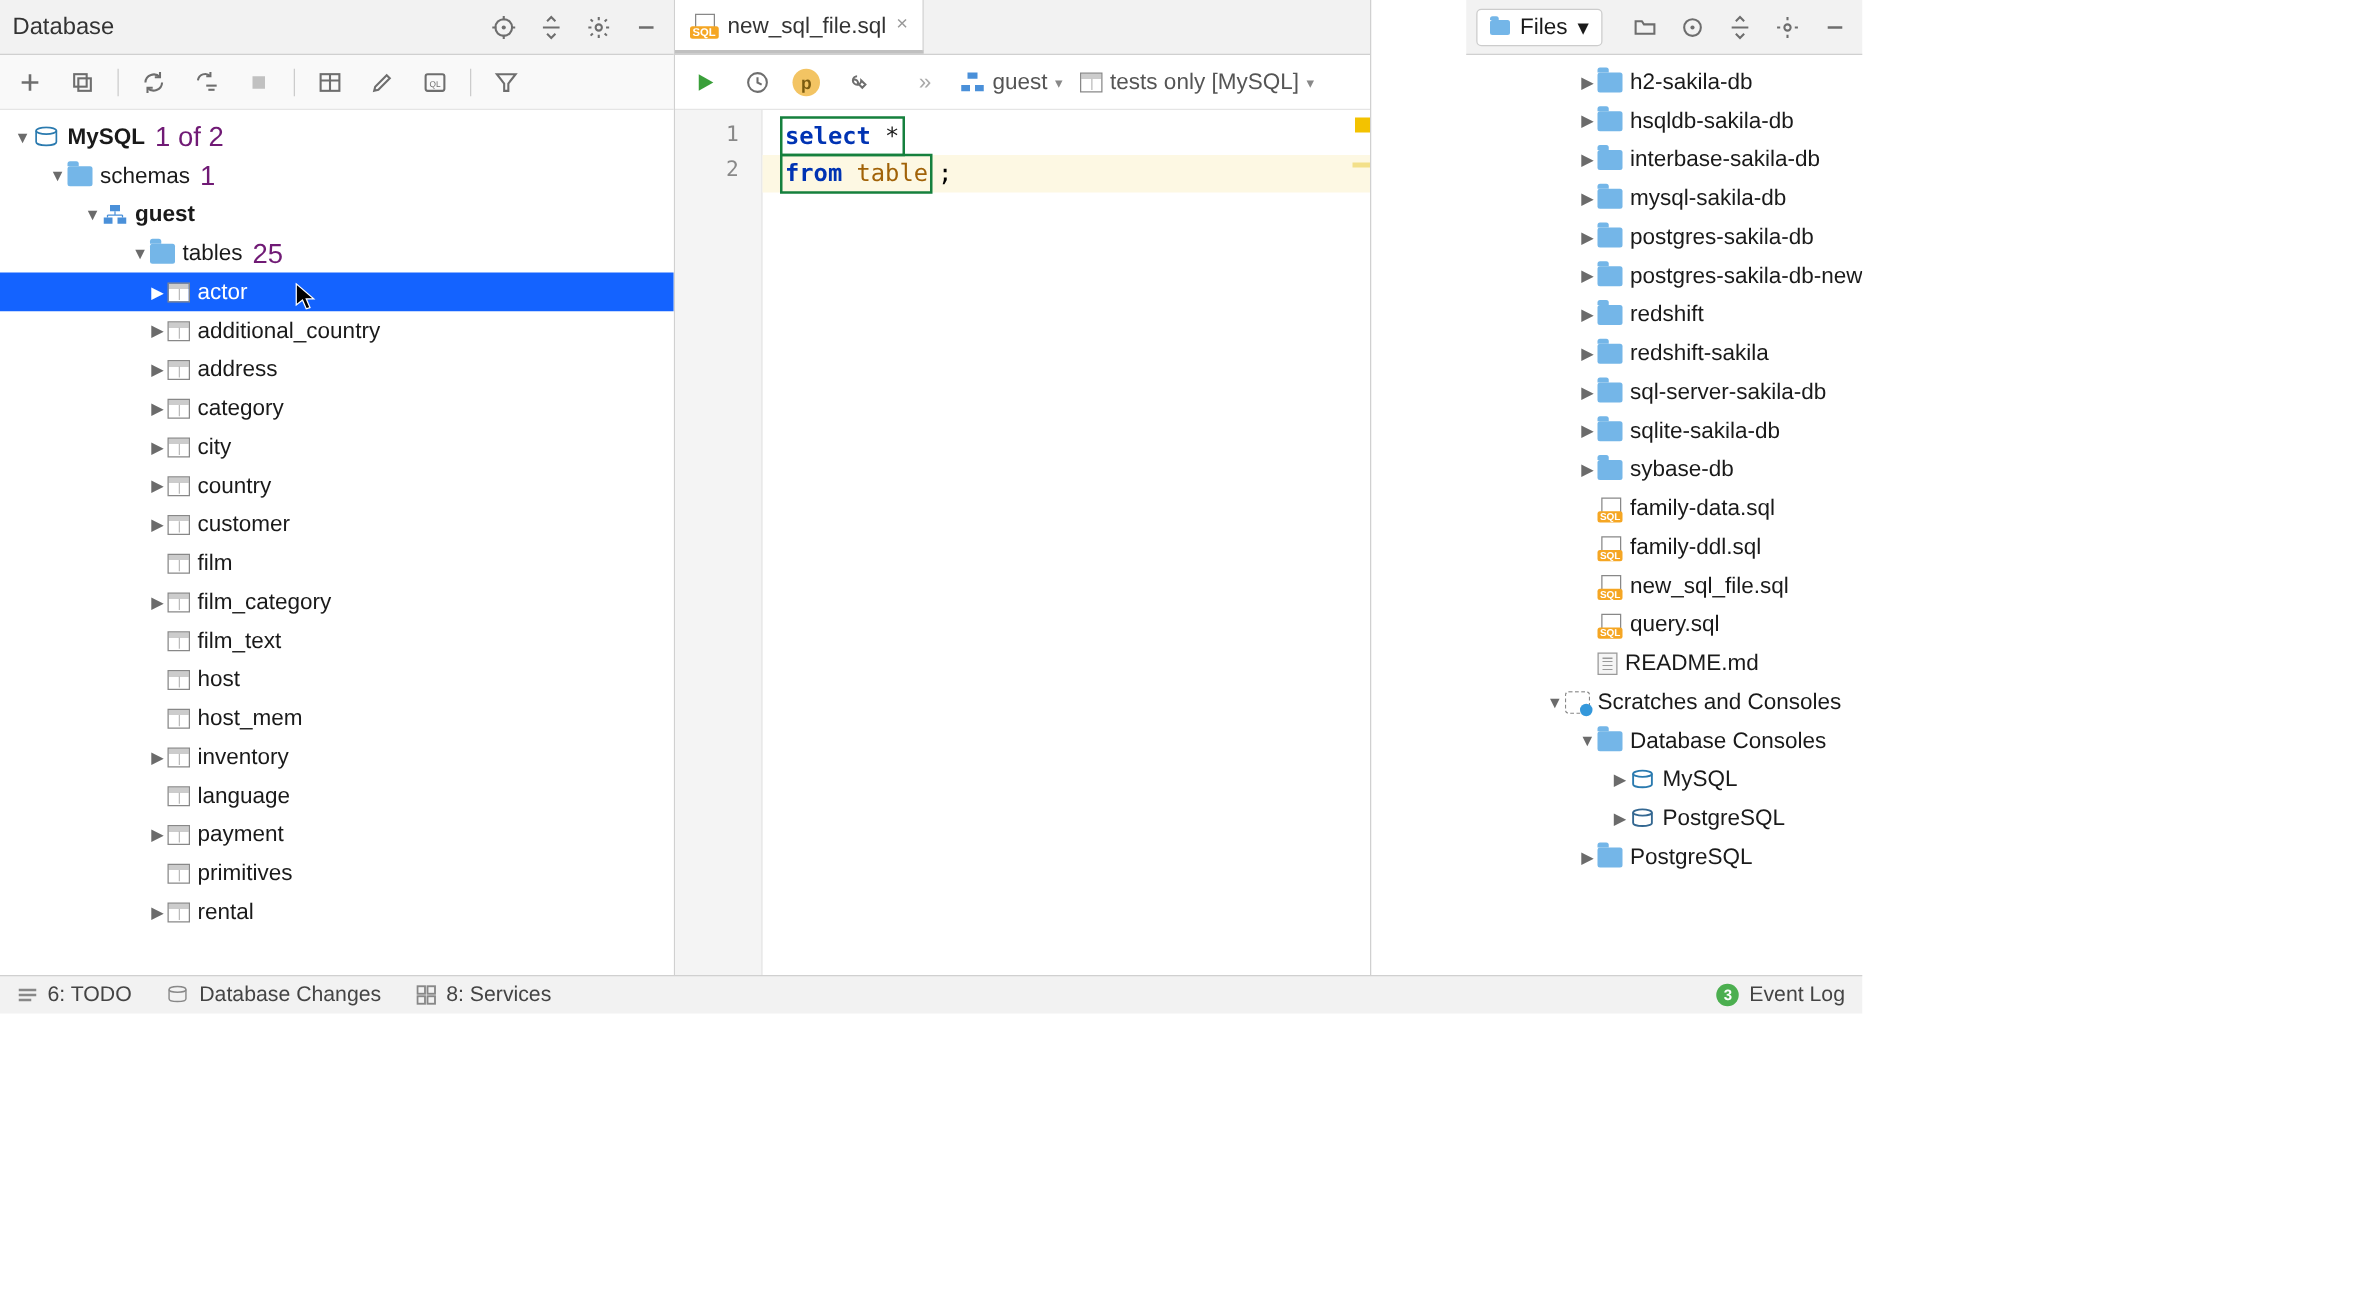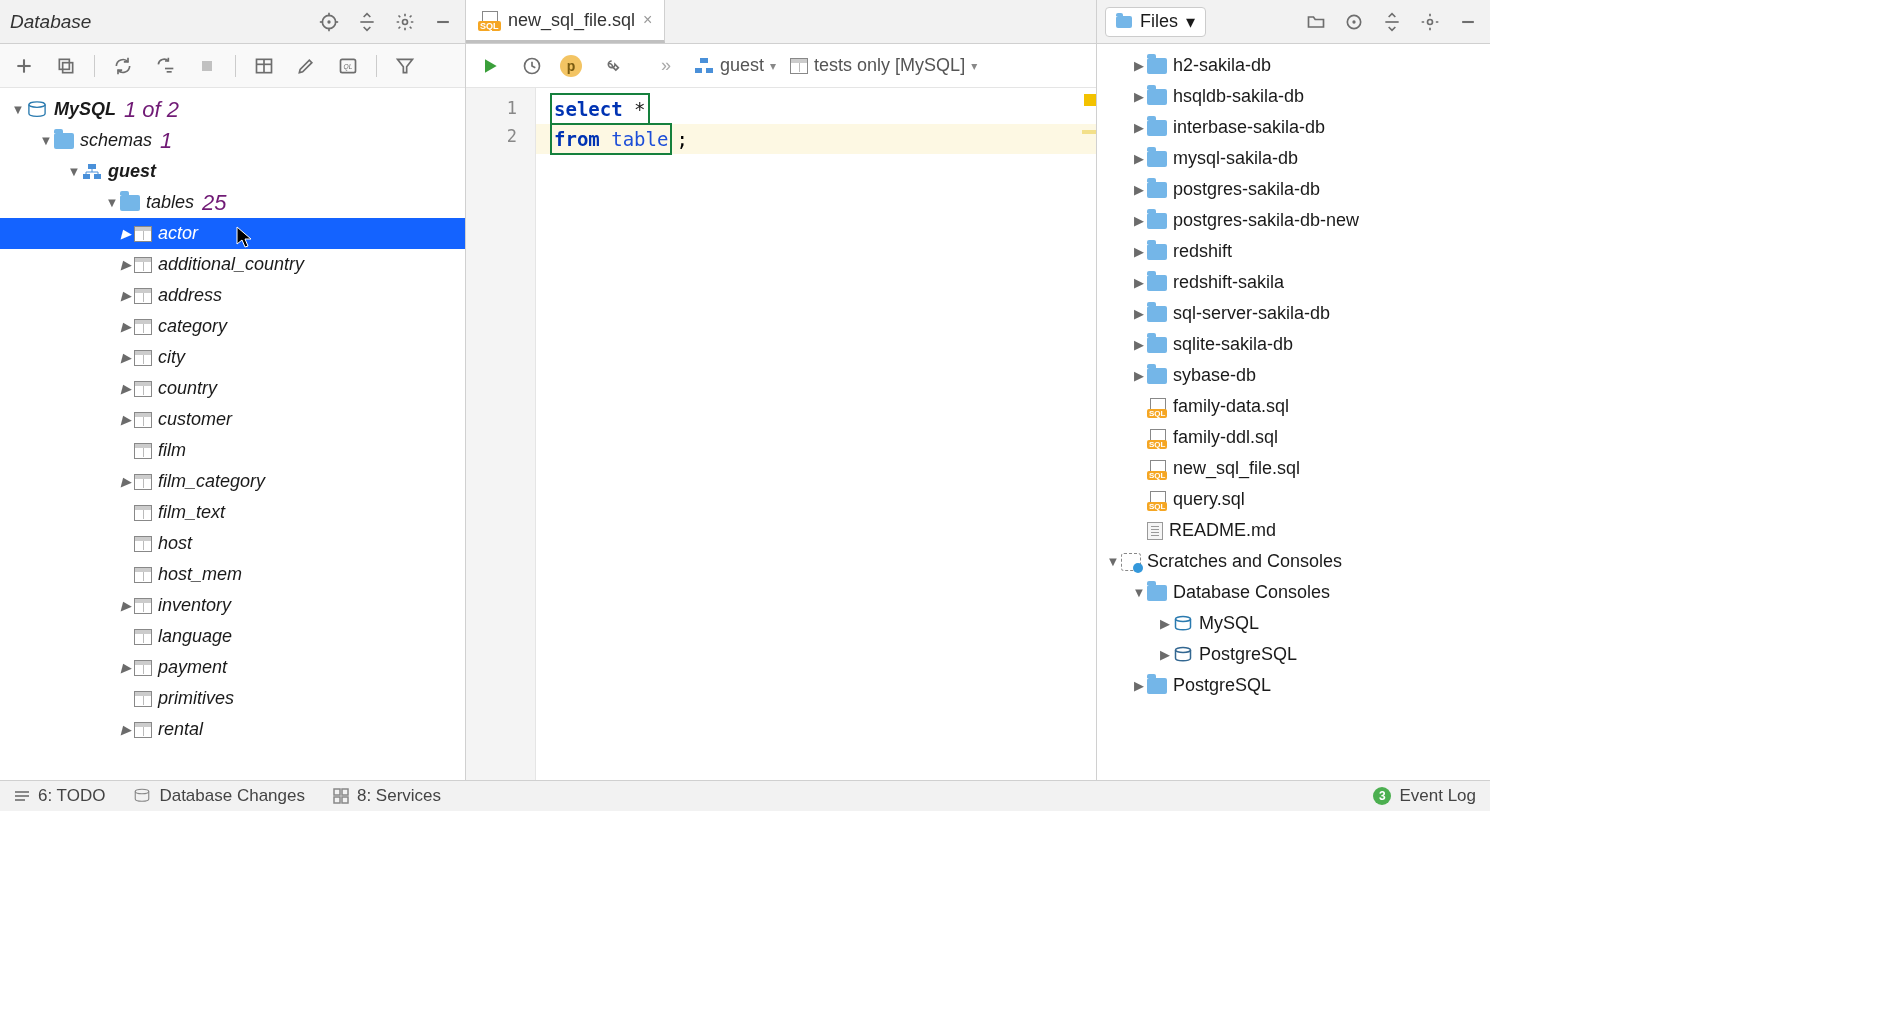--- a/index.html
+++ b/index.html
@@ -8,23 +8,23 @@
   font-size: 18px;
   color: #1a1a1a;
   background: #fff;
   width: 1490px;
   height: 811px;
   overflow: hidden;
   position: relative;
 }
 
 .root { display:flex; width:100%; height:calc(100% - 31px);}
-.left { width:466px; border-right:1px solid #d0d0d0; display:flex; flex-direction:column; background:#f2f2f2;font-style:italic;}
+.left { width:540px; border-right:1px solid #d0d0d0; display:flex; flex-direction:column; background:#f2f2f2;}
 .center { flex:1; display:flex; flex-direction:column; background:#fff;}
-.right { width:394px; border-left:1px solid #d0d0d0; display:flex; flex-direction:column; background:#fff;}
+.right { width:394px; border-left:1px solid #d0d0d0; display:flex; flex-direction:column; background:#fff;align-items:flex-end;}
 
 
 .panel-header {
   height: 44px;
   background:#f2f2f2;
   border-bottom:1px solid #d0d0d0;
   display:flex; align-items:center; padding:0 8px;
   gap:10px;
 }
 .panel-header .spacer{flex:1;}
@@ -58,21 +58,21 @@
 }
 .sql-badge::before{content:"";position:absolute;top:0;left:4px;width:14px;height:14px;border:1px solid #888;background:#fff;}
 .sql-badge::after{content:"SQL";position:absolute;bottom:-2px;left:0;font-size:9px;font-weight:bold;background:#f5a623;color:#fff;padding:0 2px;border-radius:2px;}
 
 
 .editor-wrap{flex:1;display:flex;background:#fff;position:relative;}
 .gutter{width:70px;background:#f4f4f4;border-right:1px solid #e5e5e5;padding-top:6px;text-align:right;color:#888;font-family:Menlo,Consolas,monospace;font-size:17px;}
 .gutter div{padding:1px 18px 1px 0;height:28px;line-height:26px;}
 .code{flex:1;padding:6px 10px;font-family:Menlo,Consolas,monospace;font-size:19px;line-height:28px;position:relative;}
 .kw{color:#0033b3;font-weight:bold;}
-.id{color:#1d4ed8;}
+.id{color:#a16207;}
 .punct{color:#000;}
 .code-sel{display:inline-block;border:2px solid #15803d;padding:0 2px;margin:-1px 4px;}
 .right-strip{position:absolute;right:0;top:0;width:14px;height:100%;}
 .marker-yellow{position:absolute;right:0;top:6px;width:12px;height:12px;background:#f3c200;}
 .marker-line{position:absolute;right:0;top:42px;width:14px;height:4px;background:#f3e08a;}
 
 
 .pill{display:flex;align-items:center;gap:6px;color:#555;white-space:nowrap;}
 .pill .chev{font-size:12px;color:#888;}
 .p-badge{width:22px;height:22px;border-radius:50%;background:#f3c463;color:#7a5b10;display:inline-flex;align-items:center;justify-content:center;font-weight:bold;font-size:14px;}

